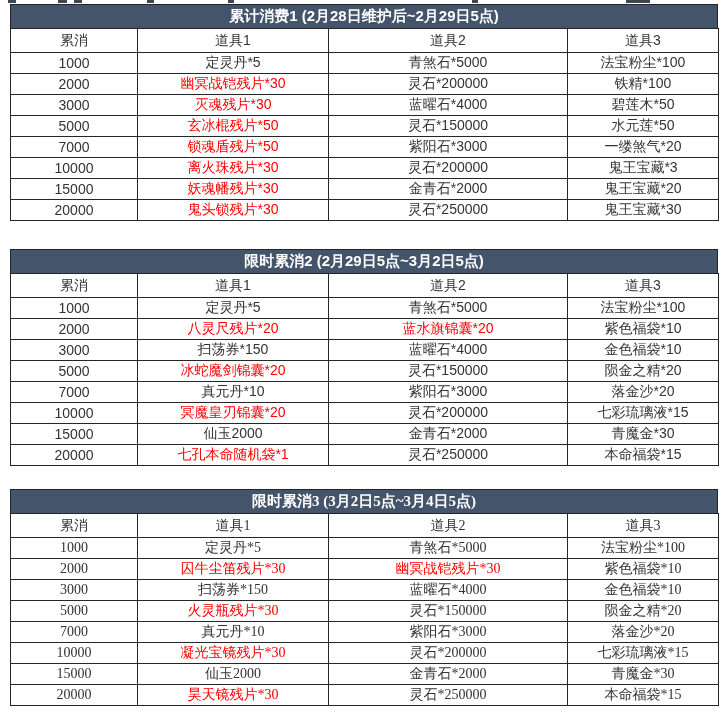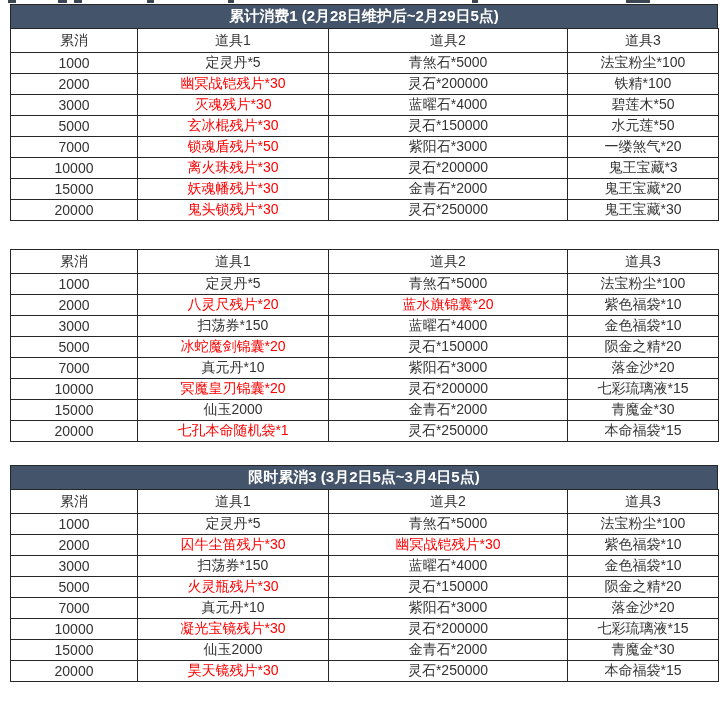--- a/index.html
+++ b/index.html
@@ -6,21 +6,21 @@
     margin: 0; padding: 0;
     width: 724px; height: 719px;
     background: #ffffff;
     overflow: hidden;
     font-family: "Liberation Sans", "DejaVu Sans", sans-serif;
   }
   .top-strip { position: relative; height: 4px; width: 724px; }
   .frag { position: absolute; top: 0; height: 3px; background: #3d4754; }
   .tbl-block { margin-left: 10px; width: 708px; }
   .tbl-block.gap-a { margin-top: 28px; }
-  .tbl-block.gap-b { margin-top: 23px; }
+  .tbl-block.gap-b { margin-top: 23px; font-family: Liberation Serif, serif; }
   .title-bar {
     box-sizing: border-box;
     height: 24px; line-height: 22px;
     background: var(--title-bg, #44546a);
     color: var(--title-text, #ffffff);
     font-size: 15px; font-weight: bold;
     text-align: center;
     border: 1px solid var(--border, #262626);
     border-bottom: none;
   }
@@ -93,21 +93,21 @@
           <td>铁精*100</td>
         </tr>
         <tr>
           <td>3000</td>
           <td class="red">灭魂残片*30</td>
           <td>蓝曜石*4000</td>
           <td>碧莲木*50</td>
         </tr>
         <tr>
           <td>5000</td>
-          <td class="red">玄冰棍残片*30</td>
+          <td class="red">玄冰棍残片*50</td>
           <td>灵石*150000</td>
           <td>水元莲*50</td>
         </tr>
         <tr>
           <td>7000</td>
           <td class="red">锁魂盾残片*50</td>
           <td>紫阳石*3000</td>
           <td>一缕煞气*20</td>
         </tr>
         <tr>
@@ -126,20 +126,21 @@
           <td>20000</td>
           <td class="red">鬼头锁残片*30</td>
           <td>灵石*250000</td>
           <td>鬼王宝藏*30</td>
         </tr>
       </tbody>
   </table>
 </section>
 
 <section class="tbl-block gap-a">
+  <div class="title-bar">限时累消2 (2月29日5点~3月2日5点)</div>
   <table>
     <colgroup>
         <col class="c0">
         <col class="c1">
         <col class="c2">
         <col class="c3">
       </colgroup>
     <thead>
       <tr>
         <th>累消</th>

